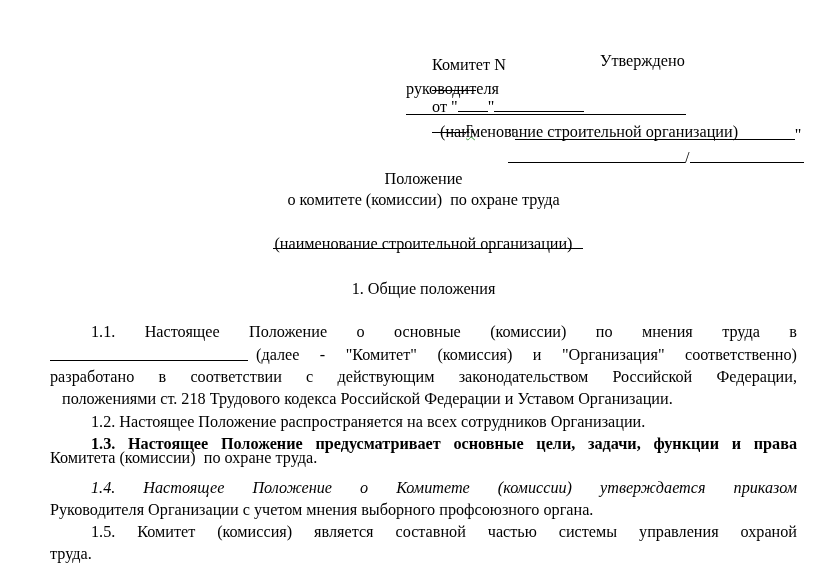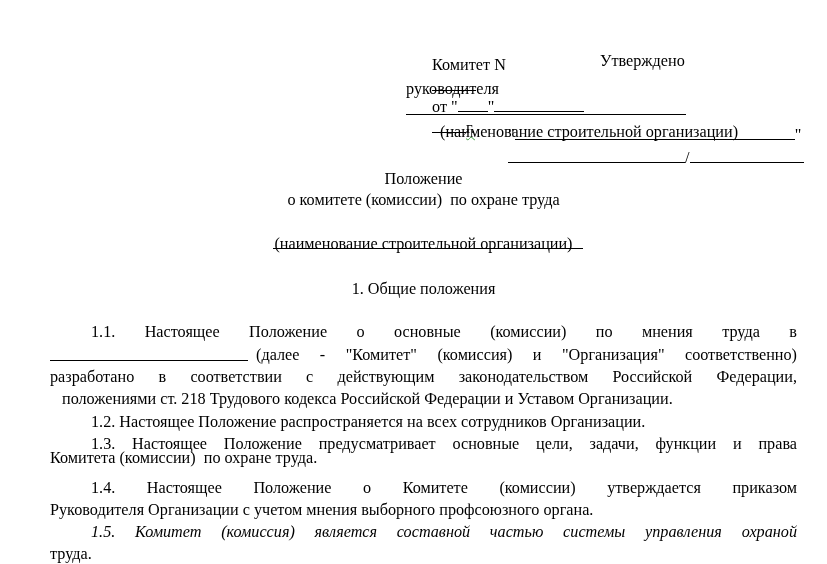--- a/index.html
+++ b/index.html
@@ -66,20 +66,20 @@
 </div>
 <div class="line" style="left:50px; top:345px; width:747px; display:flex; justify-content:space-between;">
   <span class="uline" style="width:198px;"></span>
   <span style="flex:1; margin-left:8px; text-align:justify; text-align-last:justify;">(далее - "Комитет" (комиссия) и "Организация" соответственно)</span>
 </div>
 <div class="line just" style="left:50px; top:367px; width:747px;">разработано в соответствии с действующим законодательством Российской Федерации,</div>
 <div class="line" style="left:50px; top:389px;margin-left:12px;">положениями ст. 218 Трудового кодекса Российской Федерации и Уставом Организации.</div>
 
 <div class="line" style="left:91px; top:412px;">1.2. Настоящее Положение распространяется на всех сотрудников Организации.</div>
 
-<div class="line just" style="left:91px; top:434px; width:706px;">1.3. Настоящее Положение предусматривает основные цели, задачи, функции и права</div>
+<div class="line just" style="left:91px; top:434px; width:706px;font-weight:bold;">1.3. Настоящее Положение предусматривает основные цели, задачи, функции и права</div>
 <div class="line" style="left:50px; top:448px;">Комитета (комиссии)  по охране труда.</div>
 
-<div class="line just" style="left:91px; top:478px; width:706px;">1.4.   Настоящее   Положение   о   Комитете   (комиссии)   утверждается   приказом</div>
+<div class="line just" style="left:91px; top:478px; width:706px;font-style:italic;">1.4.   Настоящее   Положение   о   Комитете   (комиссии)   утверждается   приказом</div>
 <div class="line" style="left:50px; top:500px;">Руководителя Организации с учетом мнения выборного профсоюзного органа.</div>
 
-<div class="line just" style="left:91px; top:522px; width:706px;font-style:italic;">1.5.  Комитет  (комиссия)  является  составной  частью  системы  управления  охраной</div>
+<div class="line just" style="left:91px; top:522px; width:706px;">1.5.  Комитет  (комиссия)  является  составной  частью  системы  управления  охраной</div>
 <div class="line" style="left:50px; top:544px;">труда.</div>
 
 </body></html>

